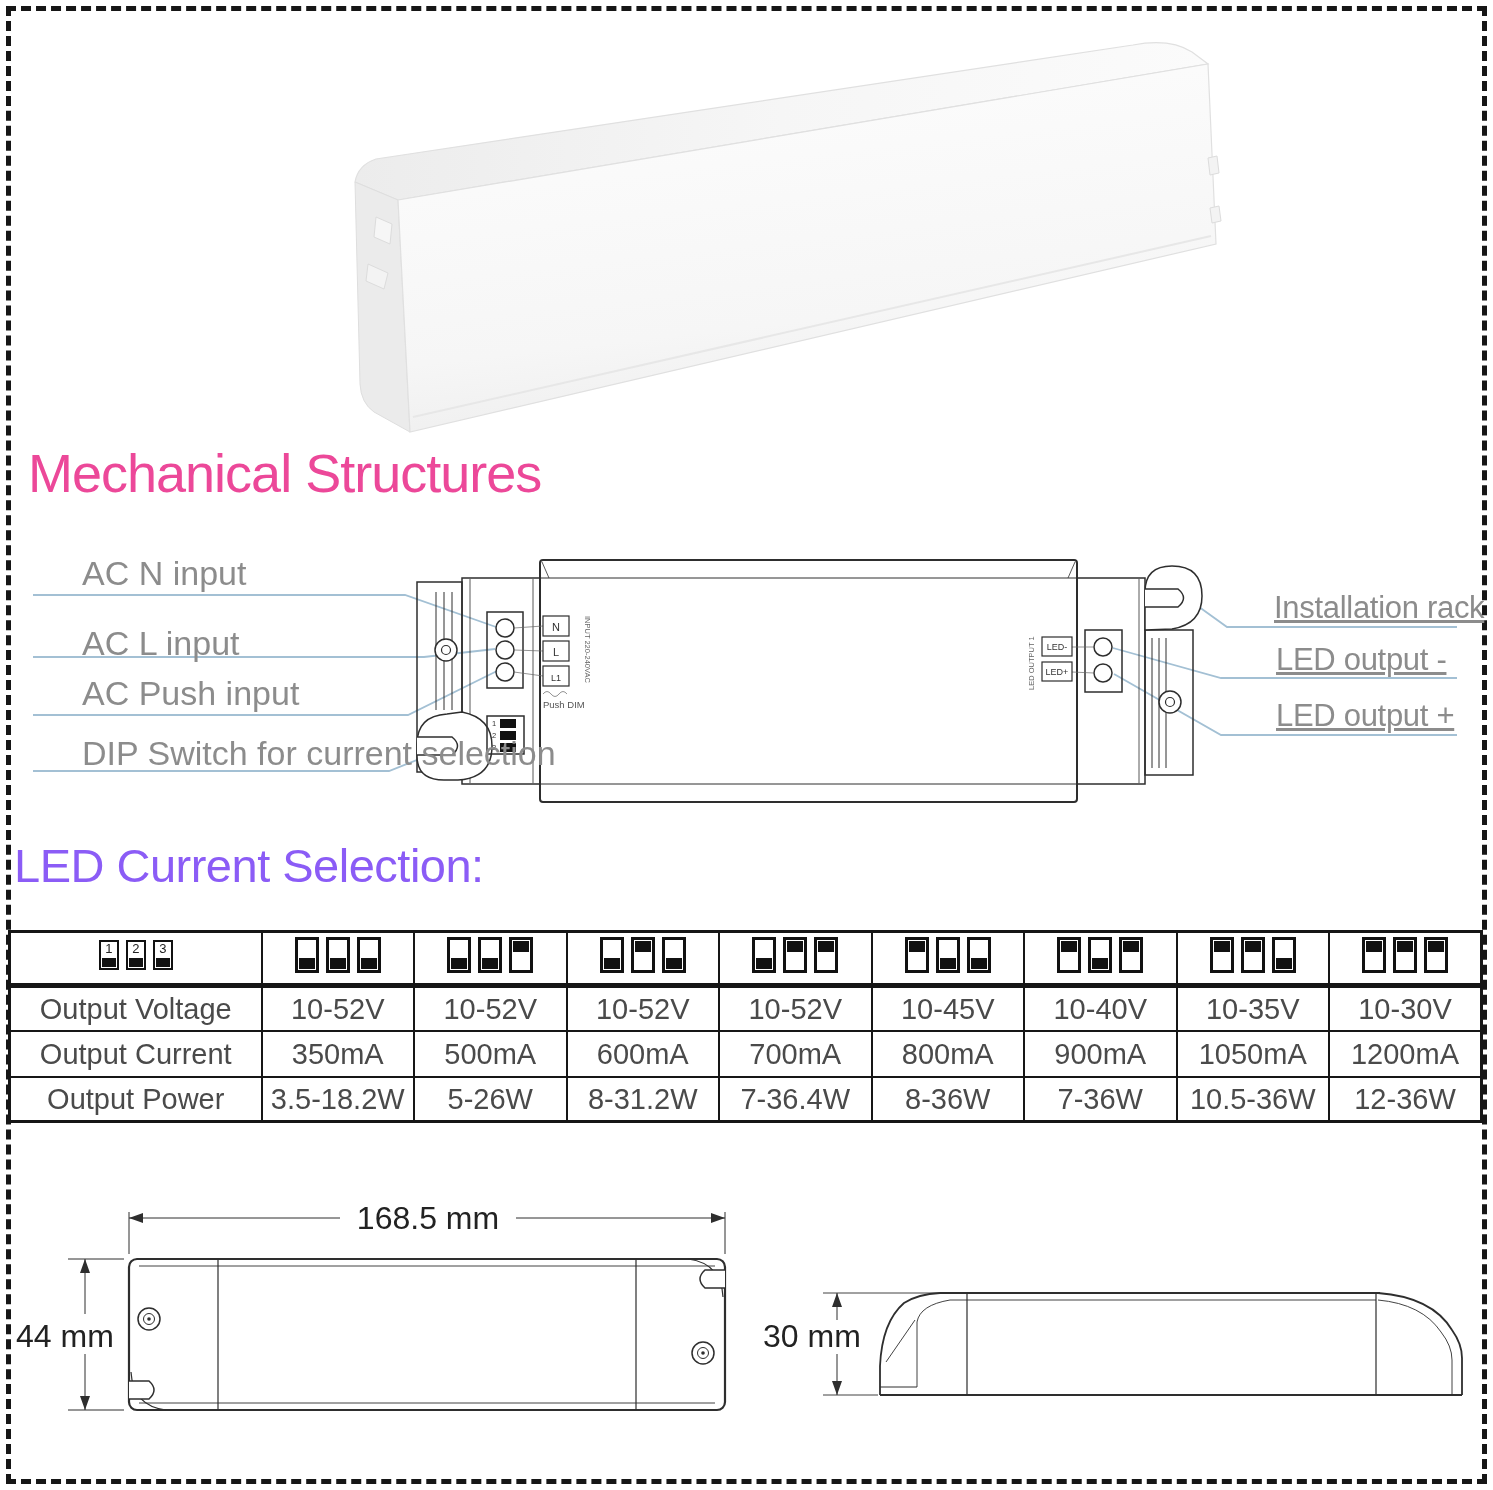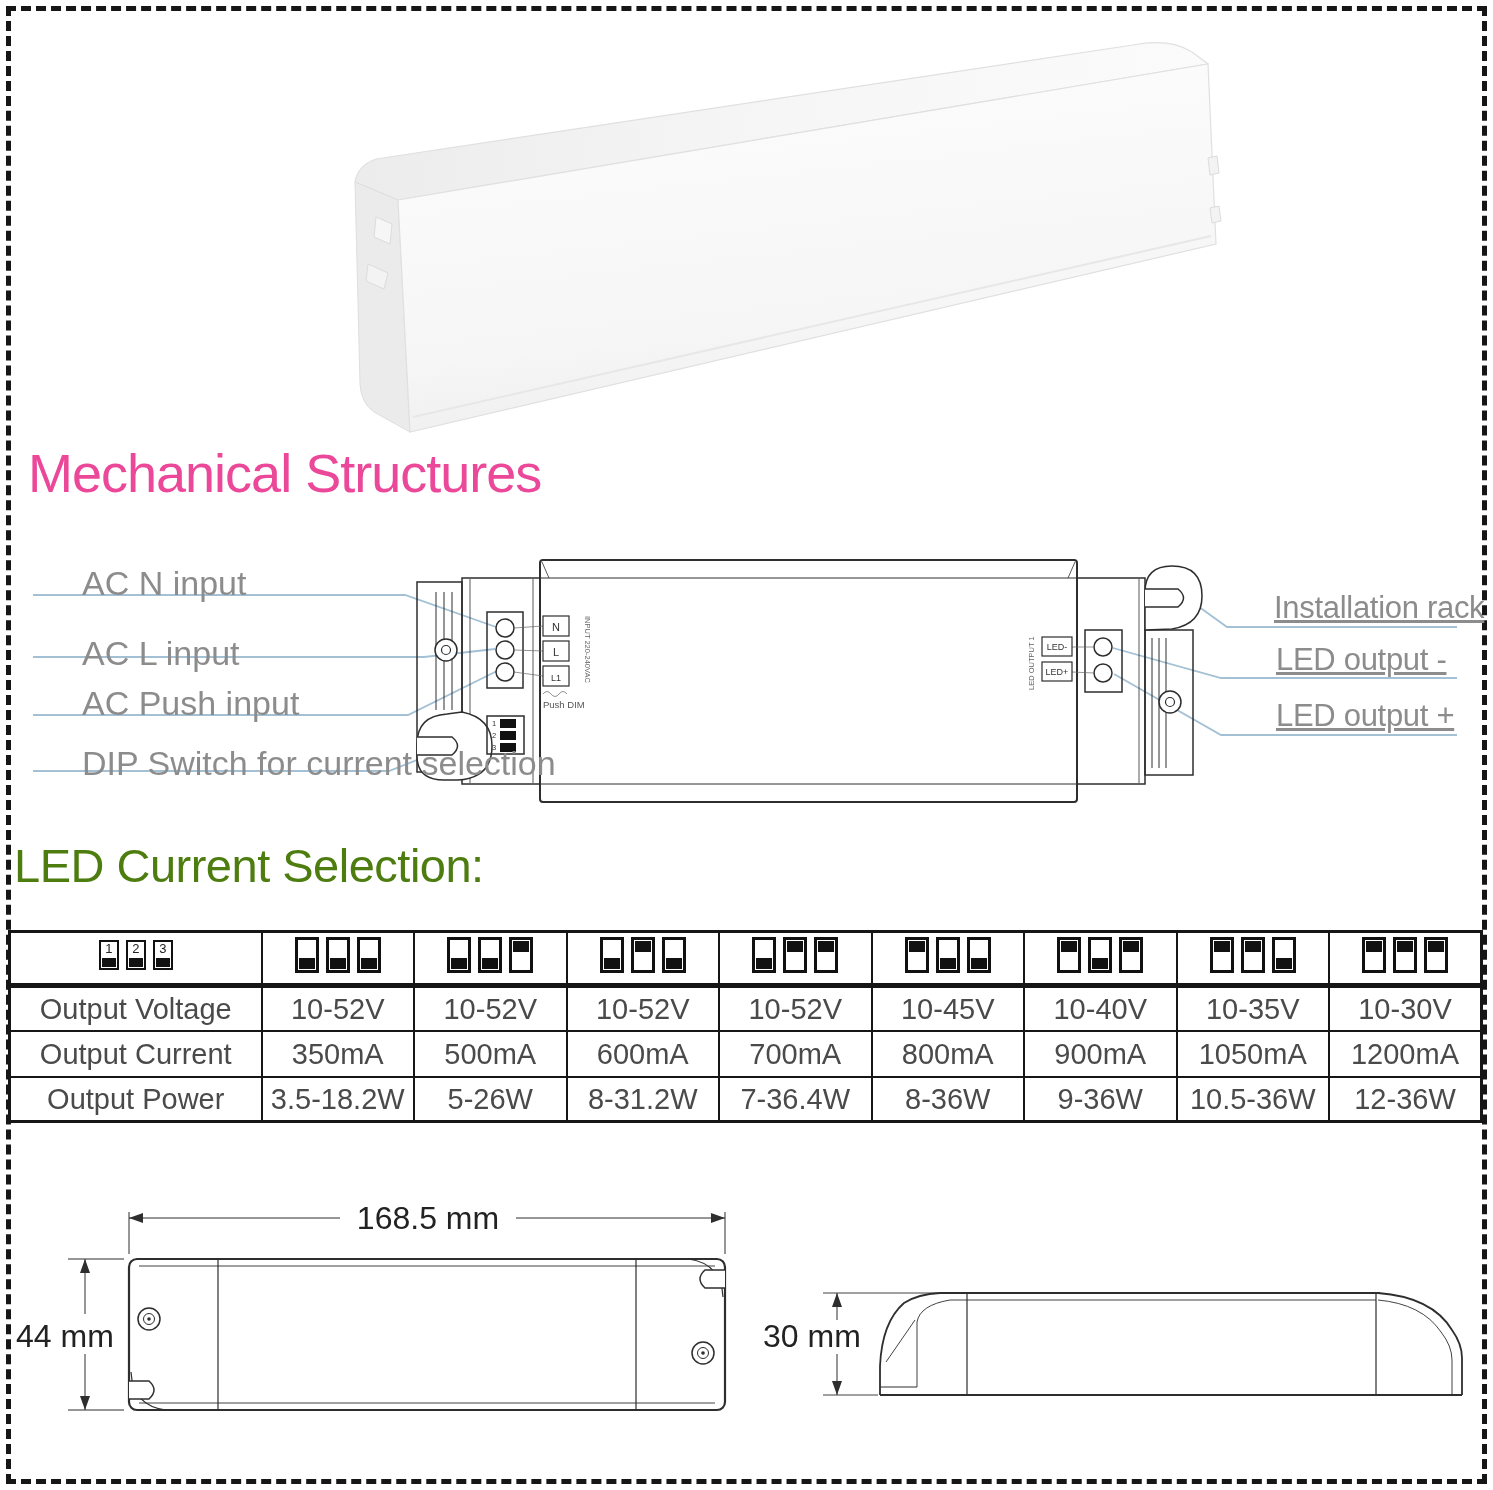--- a/index.html
+++ b/index.html
@@ -5,24 +5,24 @@
   html,body{margin:0;padding:0;background:#fff;}
   #page{position:relative;width:1493px;height:1490px;background:#fff;overflow:hidden;
         font-family:"Liberation Sans",sans-serif;}
   .frame{position:absolute;inset:6px;border:5px dashed #161616;pointer-events:none;}
 
   .abs{position:absolute;}
   svg{position:absolute;overflow:visible;}
   svg text{font-family:"Liberation Sans",sans-serif;}
 
   .h-mech{left:28px;top:444px;font-size:54px;letter-spacing:-1px;color:#ec4899;line-height:1.1;}
-  .h-sel{left:14px;top:840px;font-size:47px;letter-spacing:-0.5px;color:#4d7c0f;line-height:1.1;}
+  .h-sel{left:14px;top:840px;font-size:47px;letter-spacing:-0.5px;color:#8b5cf6;line-height:1.1;}
 
   .callout{color:#8c8c8c;line-height:1;white-space:nowrap;}
-  .callout.left{font-size:34px;margin-top:10px;}
+  .callout.left{font-size:34px;}
   .callout.right{font-size:31px;letter-spacing:-0.3px;text-decoration:underline;}
 
   
   .sel-table{position:absolute;left:8px;top:930px;width:1475px;border-collapse:collapse;
              table-layout:fixed;font-size:29px;color:#4a4a4a;border:3px solid #161616;}
   .sel-table td{border:2px solid #161616;text-align:center;vertical-align:middle;padding:0;}
   .sel-table tr.hdr td{border-bottom:5px solid #161616;height:50px;}
   .sel-table tr.r1 td{height:42px;}
   .sel-table tr.r2 td{height:44px;}
   .sel-table tr.r3 td{height:42px;}
@@ -310,21 +310,21 @@
       <td>1050mA</td>
       <td>1200mA</td>
     </tr>
     <tr class="r3">
       <td>Output Power</td>
       <td>3.5-18.2W</td>
       <td>5-26W</td>
       <td>8-31.2W</td>
       <td>7-36.4W</td>
       <td>8-36W</td>
-      <td>9-36W</td>
+      <td>7-36W</td>
       <td>10.5-36W</td>
       <td>12-36W</td>
     </tr>
   </tbody>
     </table>
 
   <svg class="abs" style="left:0;top:1180px;" width="1493" height="300" viewBox="0 1180 1493 300">
     <g stroke="#2e2e2e" fill="none">
 
       <g>

